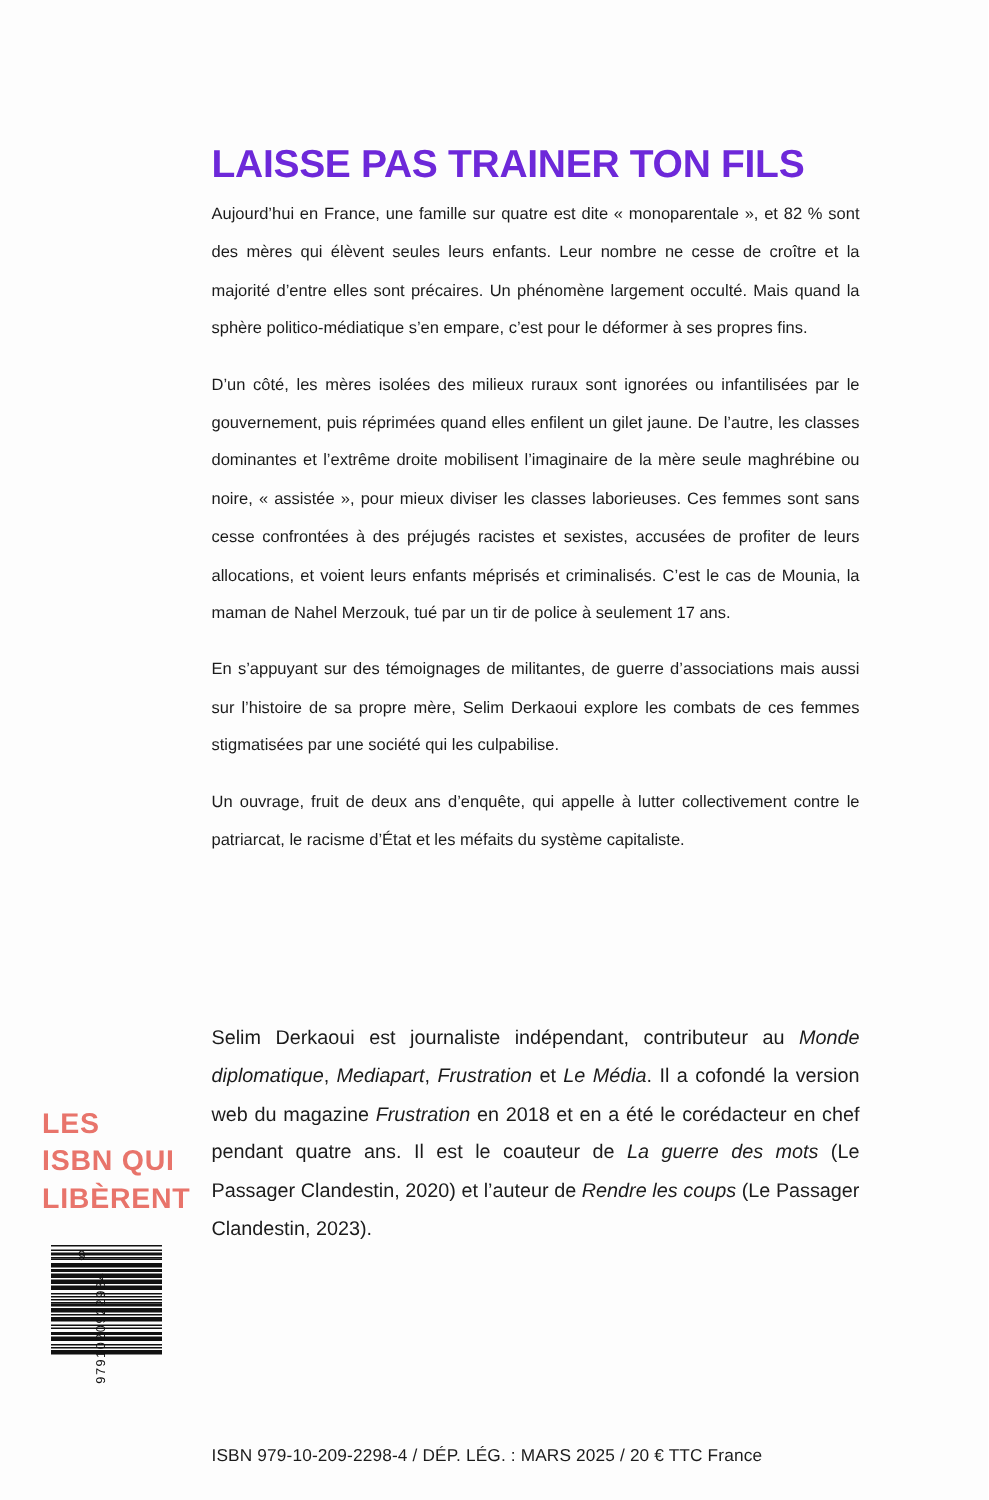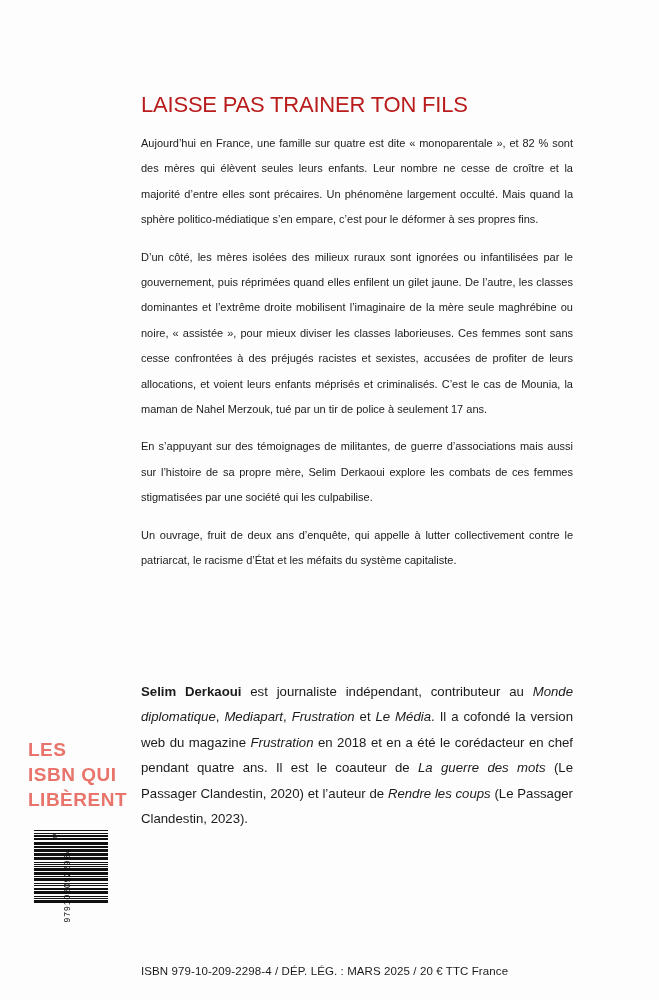--- a/index.html
+++ b/index.html
@@ -20,24 +20,24 @@
     inset: 0;
     background: #fdfdfd;
   }
 
   
   .title {
     position: absolute;
     left: 141px;
     top: 78px;
     width: 440px;
-    font-size: 22px;
-    font-weight: normal;
+    font-size: 26px;
+    font-weight: bold;
     letter-spacing: -0.2px;
-    color: #b91c1c;
+    color: #6d28d9;
     text-transform: uppercase;
     line-height: 1.1;
   }
 
   
   .body-col {
     position: absolute;
     left: 141px;
     top: 131px;
     width: 432px;
@@ -60,21 +60,21 @@
   .bio {
     position: absolute;
     left: 141px;
     top: 679px;
     width: 432px;
     font-size: 13.2px;
     line-height: 25.4px;
     color: #1b1b1b;
     text-align: justify;
   }
-  .bio b { font-weight: bold; }
+  .bio b { font-weight: normal; }
   .bio i { font-style: italic; }
 
   
   .logo {
     position: absolute;
     left: 28px;
     top: 737px;
     width: 104px;
     color: #e8746b;
     font-weight: bold;

